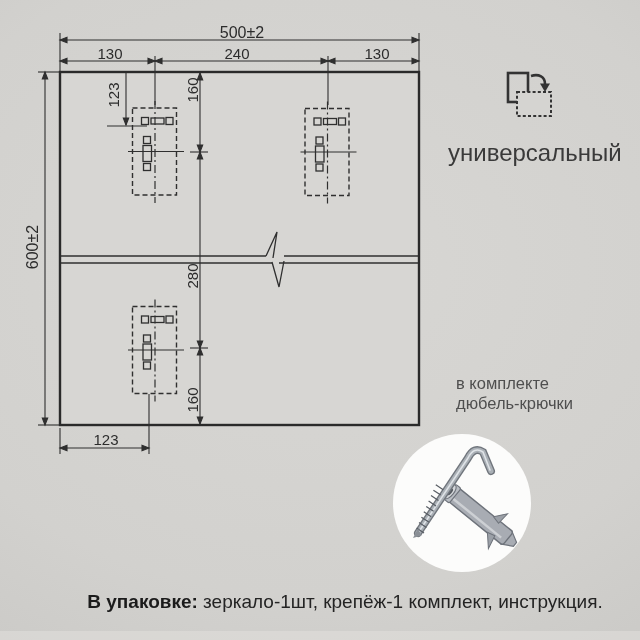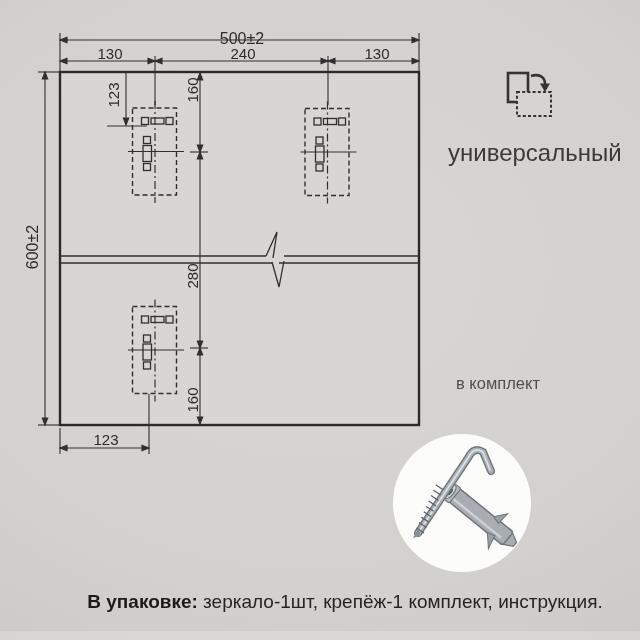--- a/index.html
+++ b/index.html
@@ -155,37 +155,38 @@
           <line x1="428.6" y1="501.0" x2="436.0" y2="505.9"></line>
           <line x1="431.0" y1="495.6" x2="438.4" y2="500.5"></line>
           <line x1="433.4" y1="490.2" x2="440.8" y2="495.1"></line>
           <line x1="435.8" y1="484.8" x2="443.2" y2="489.7"></line>
         </g>
         <polygon points="413,538 421.5,535.5 418,528.5" fill="#8a8f96"></polygon>
       </g>
     </g>
   </svg>
 
-  <div class="lbl big" style="left:212px;top:30px;">500±2</div>
+  <div class="lbl big" style="left:212px;top:24px;">500±2</div>
   <div class="lbl" style="left:80px;top:45px;">130</div>
-  <div class="lbl" style="left:213px;top:45px;">240</div>
+  <div class="lbl" style="left:207px;top:45px;">240</div>
   <div class="lbl" style="left:347px;top:45px;">130</div>
   <div class="lbl big v" style="left:3px;top:238px;">600±2</div>
   <div class="lbl v" style="left:84px;top:86px;">123</div>
   <div class="lbl v" style="left:163px;top:81px;">160</div>
   <div class="lbl v" style="left:163px;top:267px;">280</div>
   <div class="lbl v" style="left:163px;top:391px;">160</div>
   <div class="lbl" style="left:76px;top:431px;">123</div>
 
   <div class="note" style="left:448px;top:140px;">
     <div>универсальный</div>
   </div>
 
   <div class="note2" style="left:456px;top:373px;">
-    <div>в комплект</div>
+    <div>в комплекте</div>
+    <div>дюбель-крючки</div>
   </div>
 
   <div class="package">
     <span class="b">В упаковке:</span><span> зеркало-1шт, крепёж-1 комплект, инструкция.</span>
   </div>
 
   <div class="bottom-fade"></div>
 </div>
 
 </body></html>

